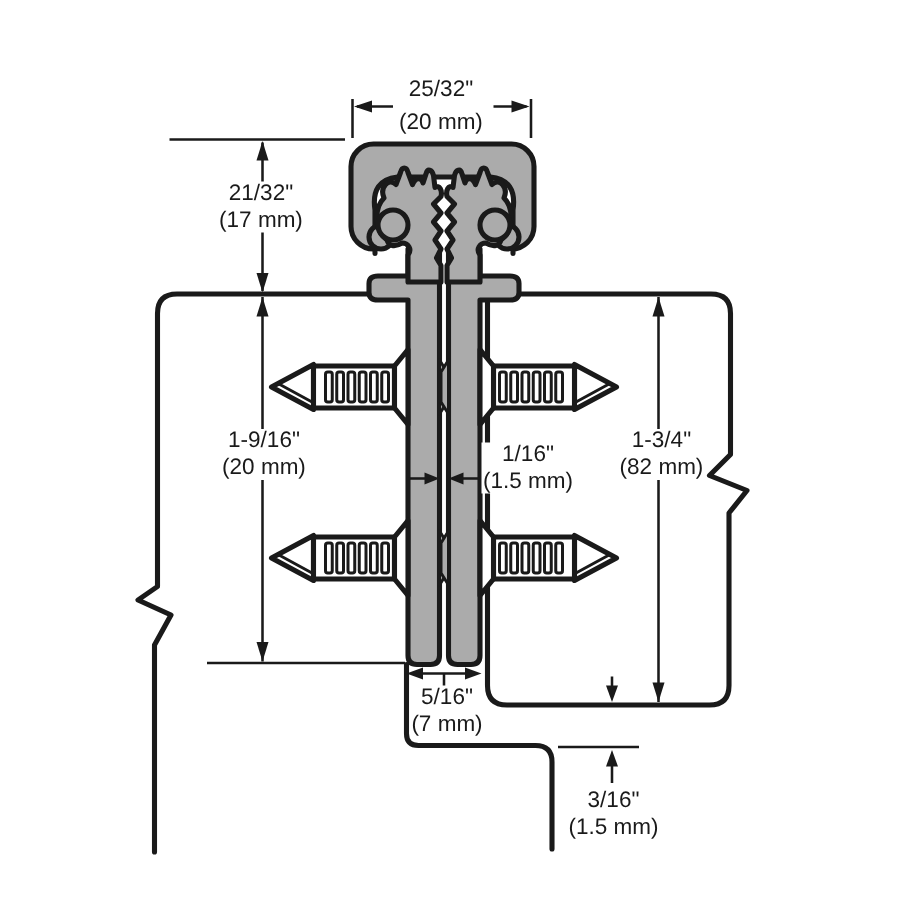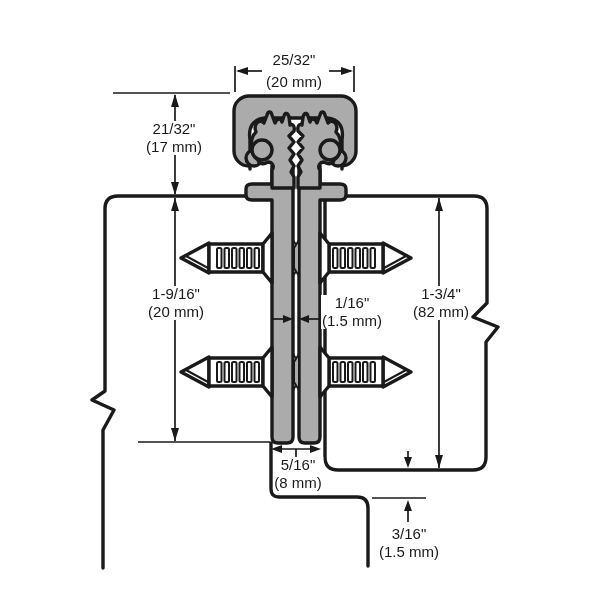--- a/index.html
+++ b/index.html
@@ -148,21 +148,21 @@
     <div>(1.5 mm)</div>
   </div>
 
   <div class="lbl" style="left:441px;top:286px">
     <div>1-3/4"</div>
     <div>(82 mm)</div>
   </div>
 
   <div class="lbl" style="left:298px;top:457px">
     <div>5/16"</div>
-    <div>(8 mm)</div>
+    <div>(7 mm)</div>
   </div>
 
   <div class="lbl" style="left:409px;top:526px">
     <div>3/16"</div>
     <div>(1.5 mm)</div>
   </div>
 
 </div>
 
 </body></html>

